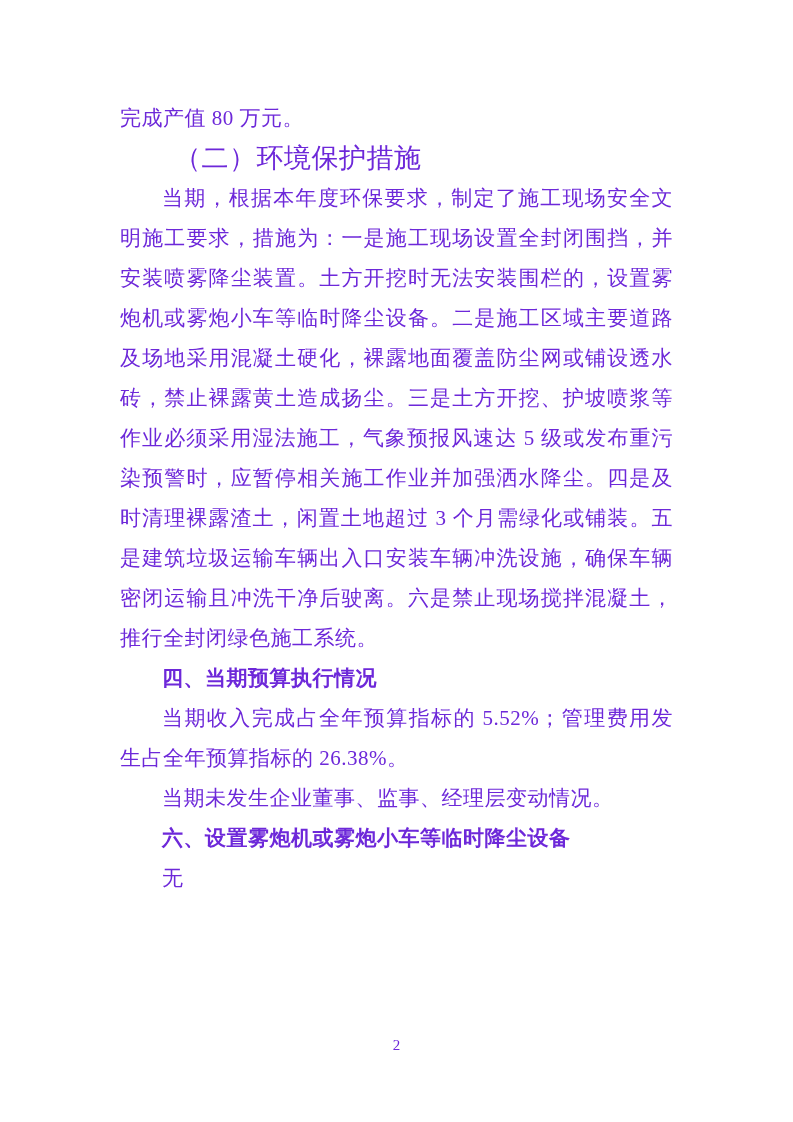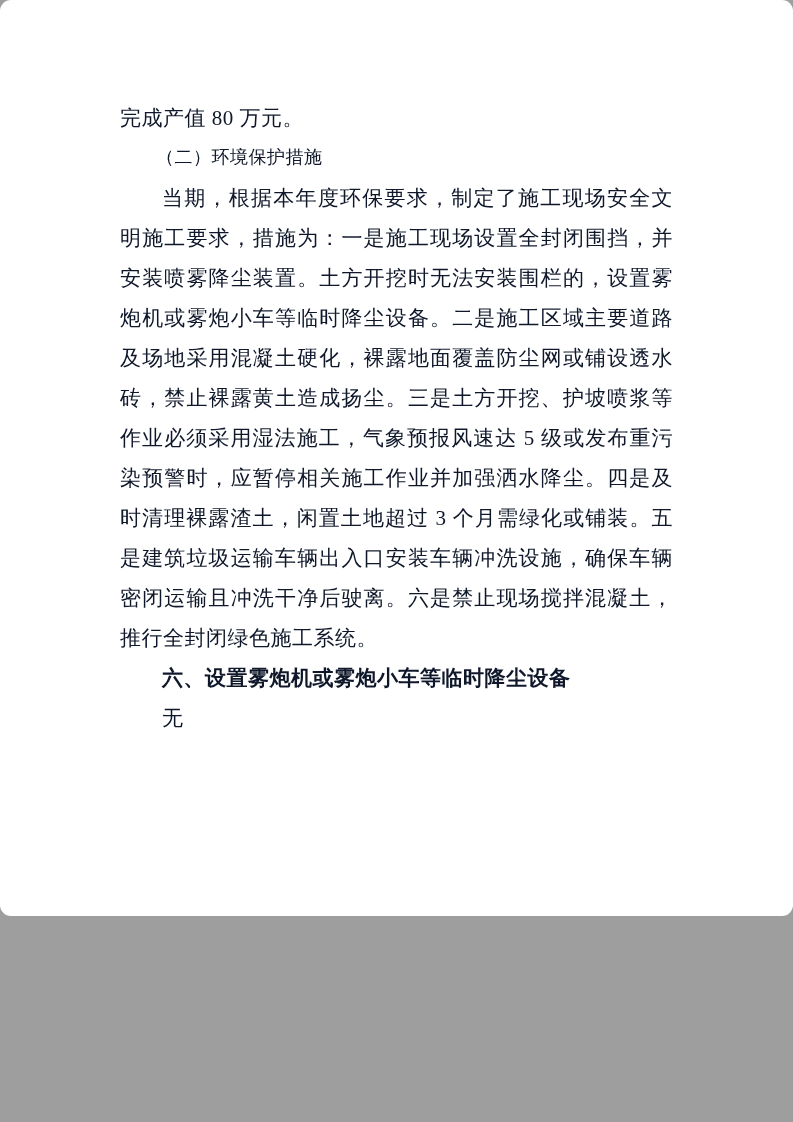--- a/index.html
+++ b/index.html
@@ -1,44 +1,43 @@
 <!DOCTYPE html>
 <html><head>
 <meta charset="utf-8">
 <style>
   * { margin: 0; padding: 0; box-sizing: border-box; }
   html, body { background: #9e9e9e; }
   .page {
     position: relative;
     width: 793px;
-    height: 916px;
+    height: 1122px;
     margin: 0 auto;
     background: #ffffff;
-    color: #0f172a;
+    color: #6d28d9;
     overflow: hidden;
     font-family: "Liberation Serif", "DejaVu Serif", serif;
-    border-radius: 11px;
   }
   .content {
     position: absolute;
     left: 120px;
     right: 120px;
     top: 98px;
   }
   .p-body {
     font-family: "Liberation Serif", "DejaVu Serif", serif;
     font-size: 21px;
     line-height: 40px;
     letter-spacing: 0.5px;
     text-align: justify;
     text-align-last: left;
   }
   .p-kaiti {
-    font-family: Liberation Mono, monospace;
-    font-size: 18px;
+    font-family: Liberation Sans, sans-serif;
+    font-size: 27px;
     line-height: 40px;
     letter-spacing: 0.5px;
   }
   .p-heading {
     font-family: "Liberation Sans", "DejaVu Sans", sans-serif;
     font-weight: bold;
     font-size: 21px;
     line-height: 40px;
     letter-spacing: 0.5px;
   }
@@ -55,17 +54,20 @@
   }
 </style>
 </head>
 <body>
 
 <div class="page">
   <div class="content">
     <p class="p-body">完成产值 80 万元。</p>
     <p class="p-kaiti indent">（二）环境保护措施</p>
     <p class="p-body indent">当期，根据本年度环保要求，制定了施工现场安全文明施工要求，措施为：一是施工现场设置全封闭围挡，并安装喷雾降尘装置。土方开挖时无法安装围栏的，设置雾炮机或雾炮小车等临时降尘设备。二是施工区域主要道路及场地采用混凝土硬化，裸露地面覆盖防尘网或铺设透水砖，禁止裸露黄土造成扬尘。三是土方开挖、护坡喷浆等作业必须采用湿法施工，气象预报风速达 5 级或发布重污染预警时，应暂停相关施工作业并加强洒水降尘。四是及时清理裸露渣土，闲置土地超过 3 个月需绿化或铺装。五是建筑垃圾运输车辆出入口安装车辆冲洗设施，确保车辆密闭运输且冲洗干净后驶离。六是禁止现场搅拌混凝土，推行全封闭绿色施工系统。</p>
+    <p class="p-heading indent">四、当期预算执行情况</p>
+    <p class="p-body indent">当期收入完成占全年预算指标的 5.52%；管理费用发生占全年预算指标的 26.38%。</p>
+    <p class="p-body indent">当期未发生企业董事、监事、经理层变动情况。</p>
     <p class="p-heading indent">六、设置雾炮机或雾炮小车等临时降尘设备</p>
     <p class="p-body indent">无</p>
   </div>
   <div class="footer">2</div>
 </div>
 
 </body></html>

